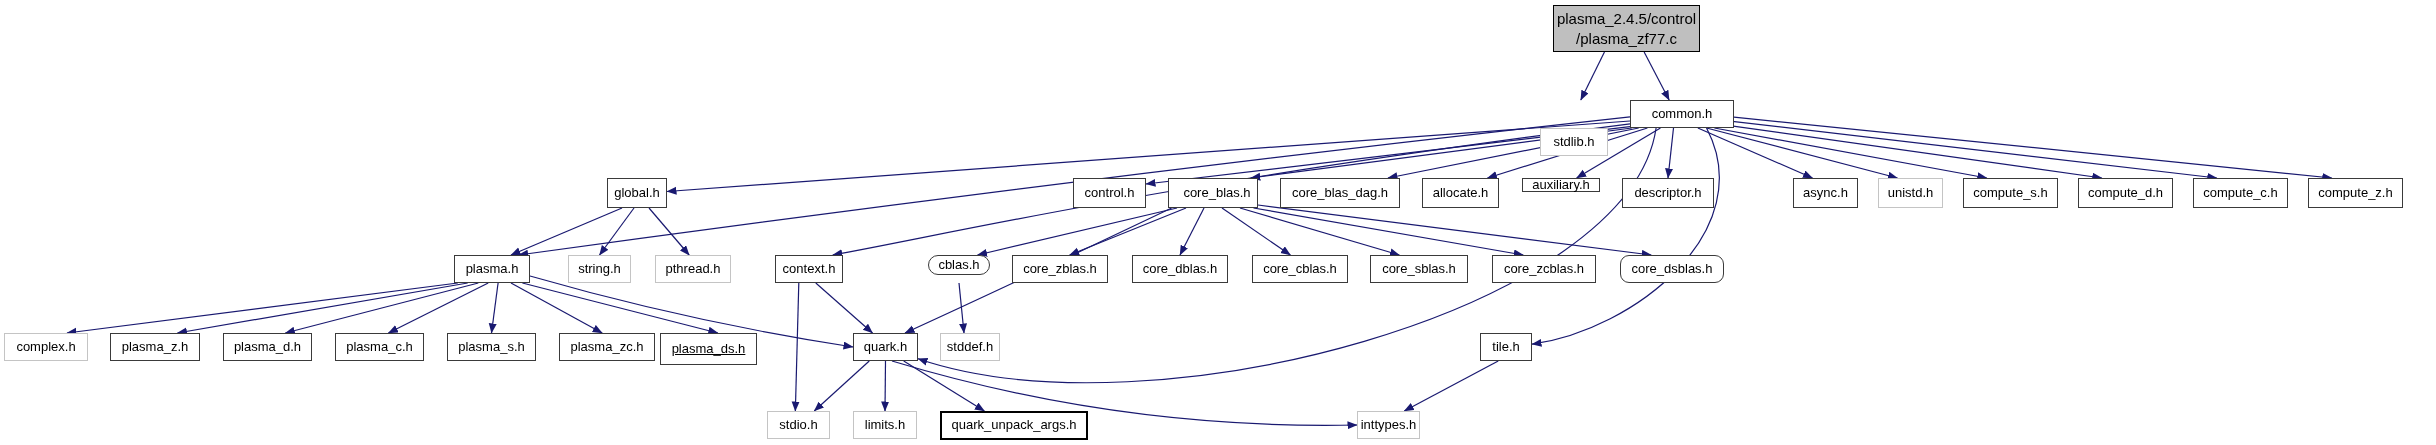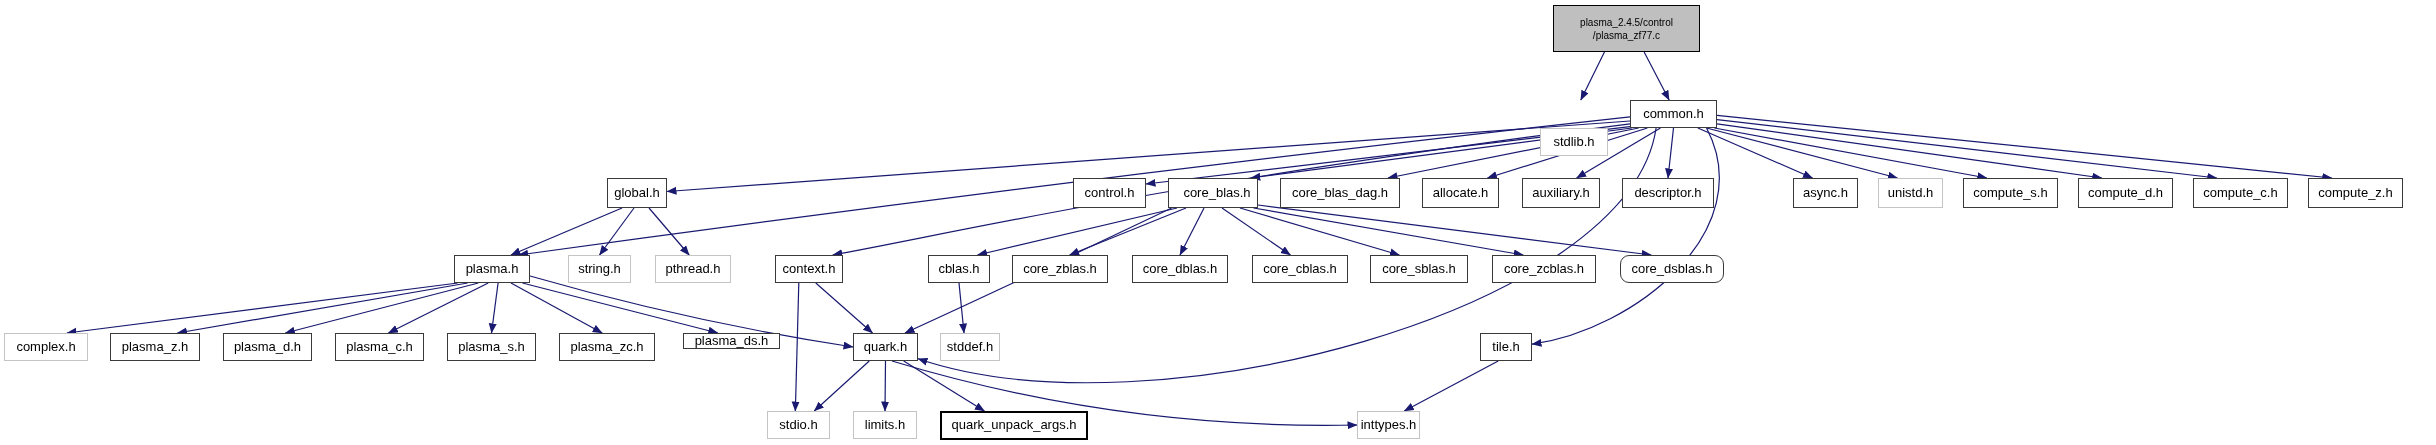--- a/index.html
+++ b/index.html
@@ -15,21 +15,21 @@
     position:absolute;
     display:flex;align-items:center;justify-content:center;
     background:#ffffff;
     border:1px solid #3a3a3a;
     font-size:13px;color:#000000;
     text-align:center;white-space:pre-line;line-height:1.3;
     box-sizing:border-box;
     cursor:pointer;
   }
   .node.system{border-color:#c4c4c4;}
-  .node.main{background:#bfbfbf;border:1px solid #000000;font-size:10px;}
+  .node.main{background:#bfbfbf;border:1px solid #000000;font-size:15px;}
   .node.strong{border:2px solid #000000;}
   path.edge{fill:none;stroke:#191970;stroke-width:1.2px;}
 </style>
 </head>
 <body>
 
 <div id="canvas">
   <svg id="edges" xmlns="http://www.w3.org/2000/svg">
     <defs>
       <marker id="arrow" markerUnits="userSpaceOnUse" markerWidth="12" markerHeight="10" refX="9.5" refY="4" orient="auto">
@@ -82,52 +82,52 @@
         <path d="M885.5,361 L885,411" class="edge" marker-end="url(#arrow)"></path>
         <path d="M903.7,361 L984.4,411" class="edge" marker-end="url(#arrow)"></path>
         <path d="M892,361 Q1120,430 1357,425" class="edge" marker-end="url(#arrow)"></path>
         <path d="M1498.2,361 L1404.25,411" class="edge" marker-end="url(#arrow)"></path>
       </g>
   </svg>
   <div id="nodes">
       <div class="node main" style="left: 1553px; top: 5px; width: 147px; height: 47px;">plasma_2.4.5/control
 /plasma_zf77.c</div>
       <div class="node system" style="left: 1540px; top: 100px; width: 68px; height: 28px; margin-top: 28px;">stdlib.h</div>
-      <div class="node internal" style="left: 1630px; top: 100px; width: 87px; height: 28px;">common.h</div>
+      <div class="node internal" style="left: 1630px; top: 100px; width: 104px; height: 28px;">common.h</div>
       <div class="node internal" style="left: 607px; top: 178px; width: 60px; height: 30px;">global.h</div>
       <div class="node internal" style="left: 1073px; top: 178px; width: 73px; height: 30px;">control.h</div>
       <div class="node internal" style="left: 1168px; top: 178px; width: 90px; height: 30px; padding-left: 8px;">core_blas.h</div>
       <div class="node internal" style="left: 1280px; top: 178px; width: 120px; height: 30px;">core_blas_dag.h</div>
       <div class="node internal" style="left: 1422px; top: 178px; width: 77px; height: 30px;">allocate.h</div>
-      <div class="node internal" style="left: 1522px; top: 178px; width: 78px; height: 30px;">auxiliary.h</div>
+      <div class="node internal" style="left: 1522px; top: 178px; width: 78px; height: 14px;">auxiliary.h</div>
       <div class="node internal" style="left: 1622px; top: 178px; width: 92px; height: 30px;">descriptor.h</div>
       <div class="node internal" style="left: 1793px; top: 178px; width: 65px; height: 30px;">async.h</div>
       <div class="node system" style="left: 1878px; top: 178px; width: 65px; height: 30px;">unistd.h</div>
       <div class="node internal" style="left: 1963px; top: 178px; width: 95px; height: 30px;">compute_s.h</div>
       <div class="node internal" style="left: 2078px; top: 178px; width: 95px; height: 30px;">compute_d.h</div>
       <div class="node internal" style="left: 2193px; top: 178px; width: 95px; height: 30px;">compute_c.h</div>
       <div class="node internal" style="left: 2308px; top: 178px; width: 95px; height: 30px;">compute_z.h</div>
       <div class="node internal" style="left: 454px; top: 255px; width: 76px; height: 28px;">plasma.h</div>
       <div class="node system" style="left: 568px; top: 255px; width: 63px; height: 28px;">string.h</div>
       <div class="node system" style="left: 655px; top: 255px; width: 76px; height: 28px;">pthread.h</div>
       <div class="node internal" style="left: 775px; top: 255px; width: 68px; height: 28px;">context.h</div>
-      <div class="node internal" style="left: 928px; top: 255px; width: 62px; height: 28px;">cblas.h</div>
+      <div class="node internal" style="left: 928px; top: 255px; width: 62px; height: 20px; border-radius: 12px;">cblas.h</div>
       <div class="node internal" style="left: 1012px; top: 255px; width: 96px; height: 28px;">core_zblas.h</div>
       <div class="node internal" style="left: 1132px; top: 255px; width: 96px; height: 28px;">core_dblas.h</div>
       <div class="node internal" style="left: 1252px; top: 255px; width: 96px; height: 28px;">core_cblas.h</div>
       <div class="node internal" style="left: 1370px; top: 255px; width: 98px; height: 28px;">core_sblas.h</div>
       <div class="node internal" style="left: 1492px; top: 255px; width: 104px; height: 28px;">core_zcblas.h</div>
       <div class="node internal" style="left: 1620px; top: 255px; width: 104px; height: 28px; border-radius: 9px;">core_dsblas.h</div>
       <div class="node system" style="left: 4px; top: 333px; width: 84px; height: 28px;">complex.h</div>
       <div class="node internal" style="left: 110px; top: 333px; width: 90px; height: 28px;">plasma_z.h</div>
       <div class="node internal" style="left: 223px; top: 333px; width: 89px; height: 28px;">plasma_d.h</div>
       <div class="node internal" style="left: 335px; top: 333px; width: 89px; height: 28px;">plasma_c.h</div>
       <div class="node internal" style="left: 447px; top: 333px; width: 89px; height: 28px;">plasma_s.h</div>
       <div class="node internal" style="left: 559px; top: 333px; width: 96px; height: 28px;">plasma_zc.h</div>
-      <div class="node internal" style="left: 683px; top: 333px; width: 97px; height: 16px;">plasma_ds.h</div>
+      <div class="node internal" style="left: 660px; top: 333px; width: 97px; height: 32px; text-decoration: underline;">plasma_ds.h</div>
       <div class="node internal" style="left: 853px; top: 333px; width: 65px; height: 28px;">quark.h</div>
       <div class="node system" style="left: 940px; top: 333px; width: 60px; height: 28px;">stddef.h</div>
       <div class="node internal" style="left: 1480px; top: 333px; width: 52px; height: 28px;">tile.h</div>
       <div class="node system" style="left: 767px; top: 411px; width: 63px; height: 28px;">stdio.h</div>
       <div class="node system" style="left: 853px; top: 411px; width: 64px; height: 28px;">limits.h</div>
       <div class="node strong" style="left: 940px; top: 411px; width: 148px; height: 29px;">quark_unpack_args.h</div>
       <div class="node system" style="left: 1357px; top: 411px; width: 63px; height: 28px;">inttypes.h</div>
     </div>
 </div>
 

